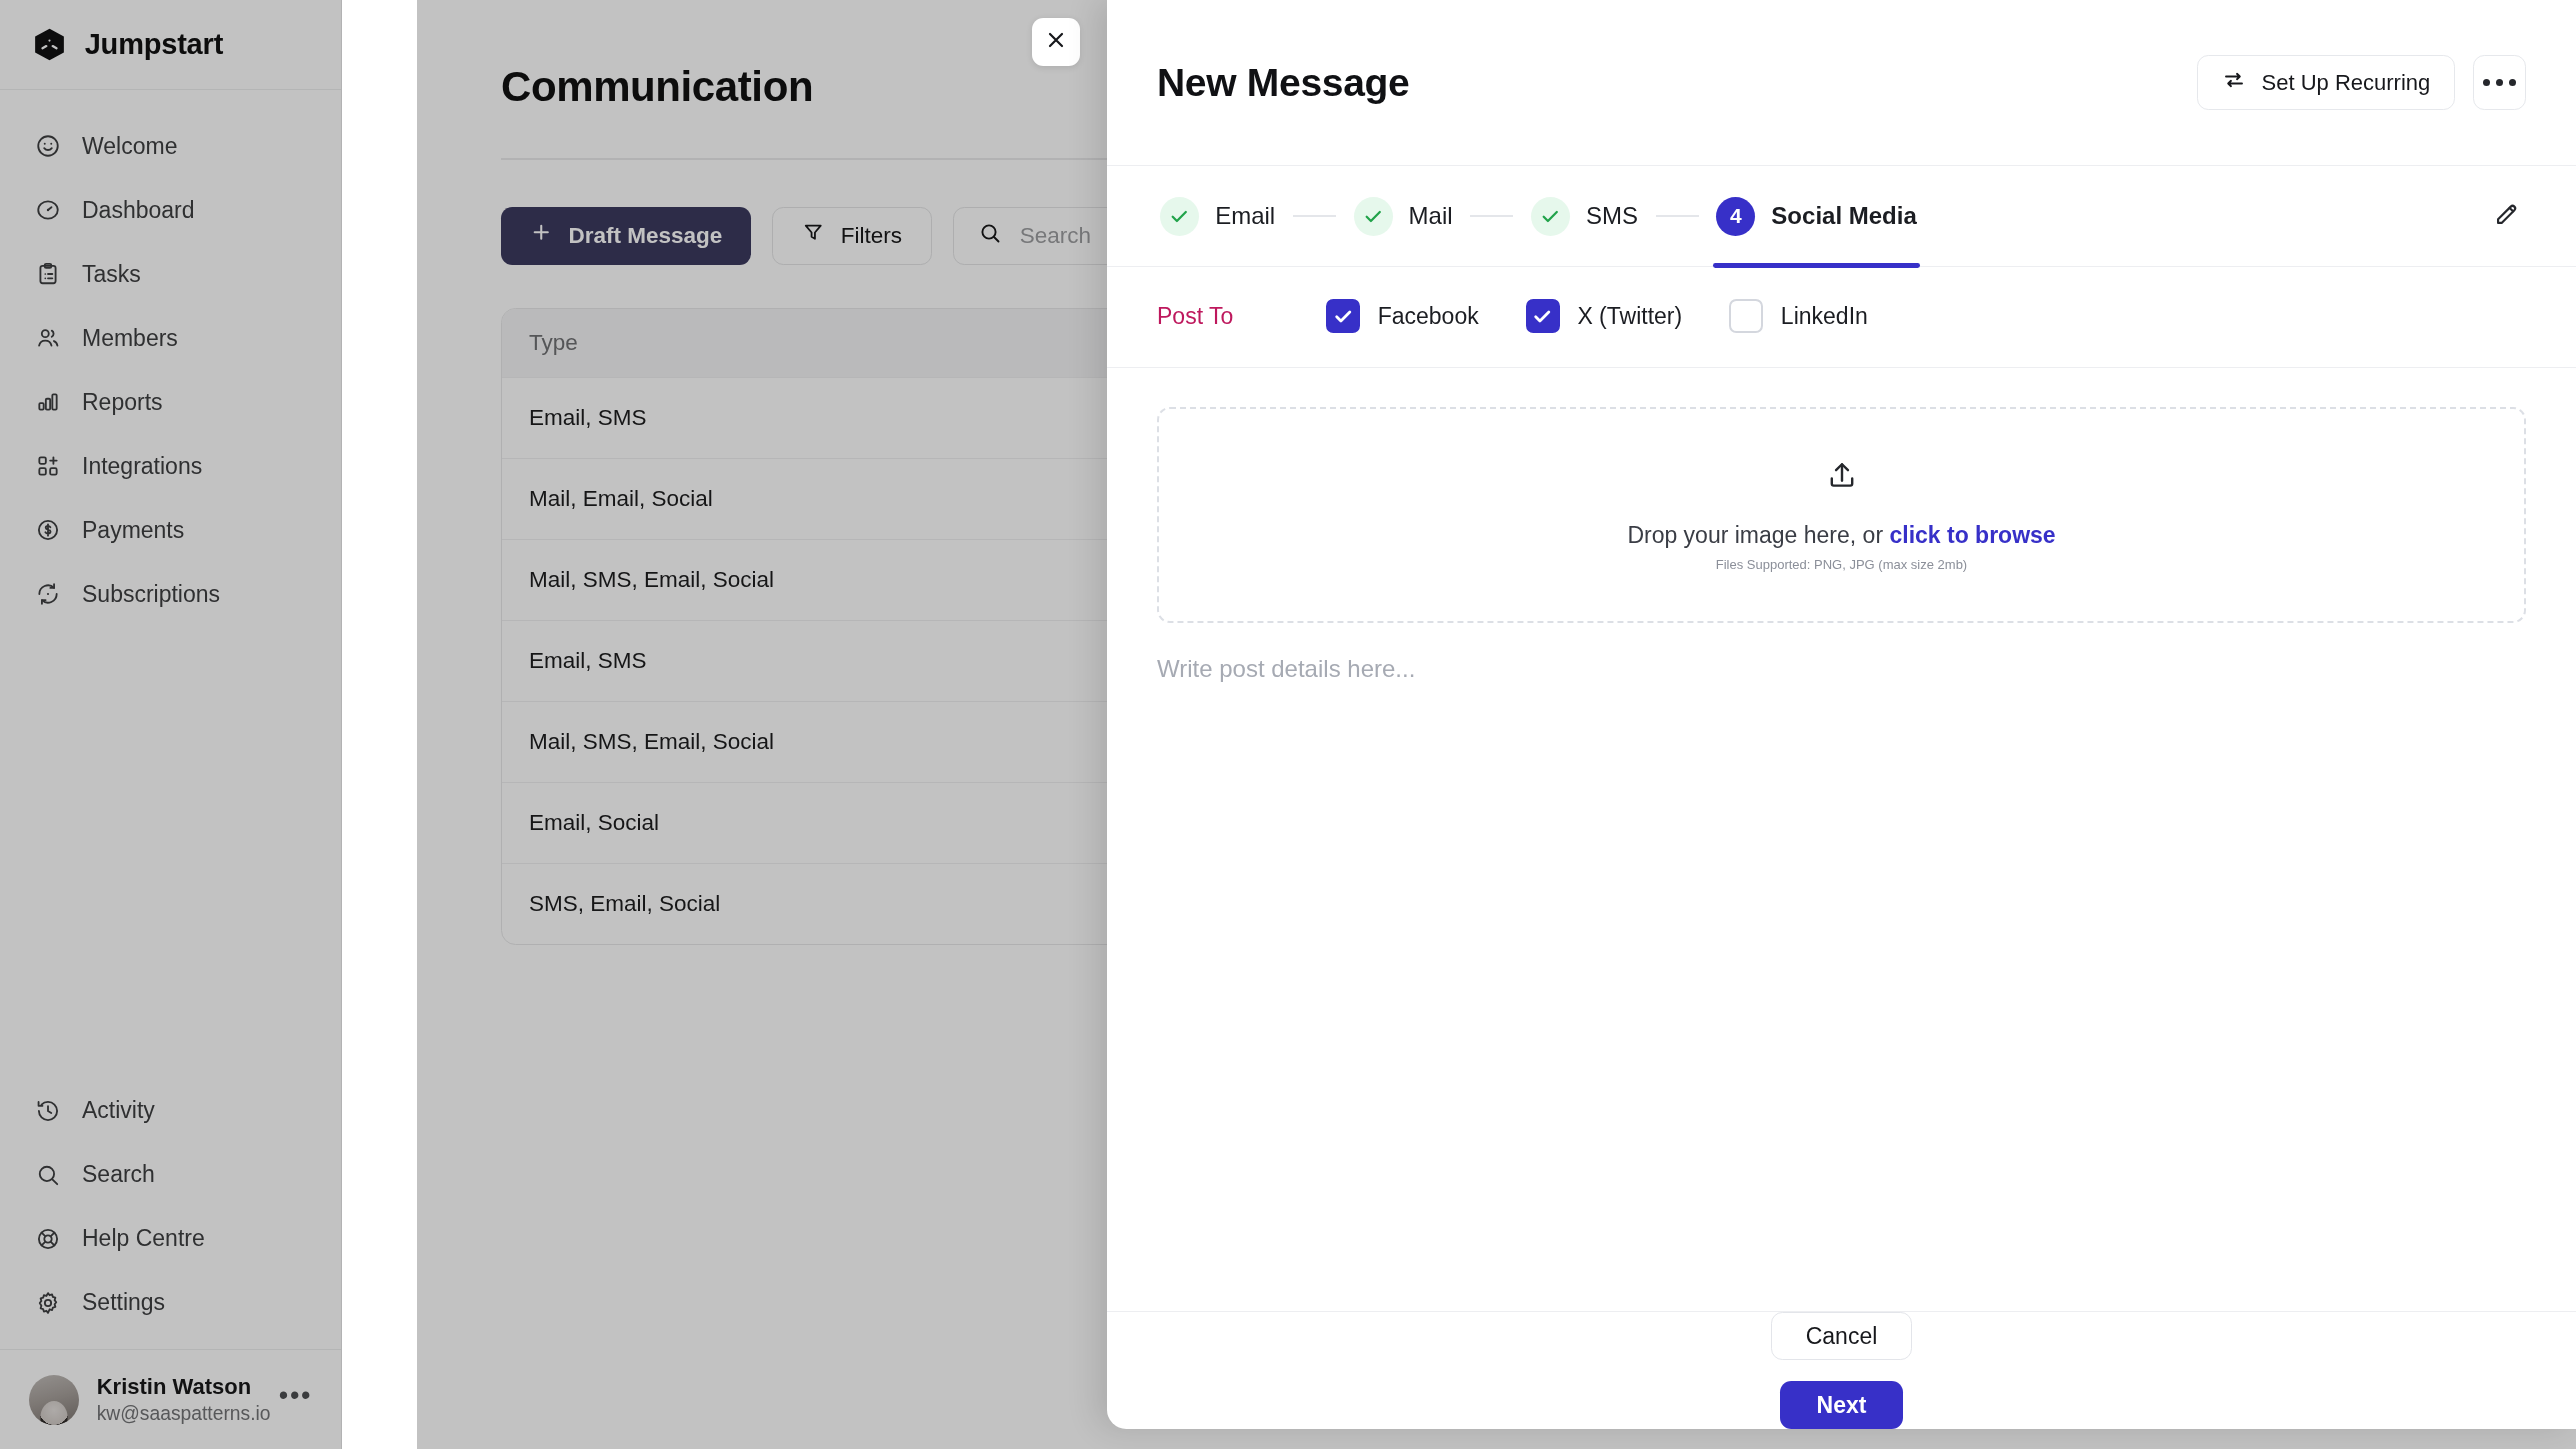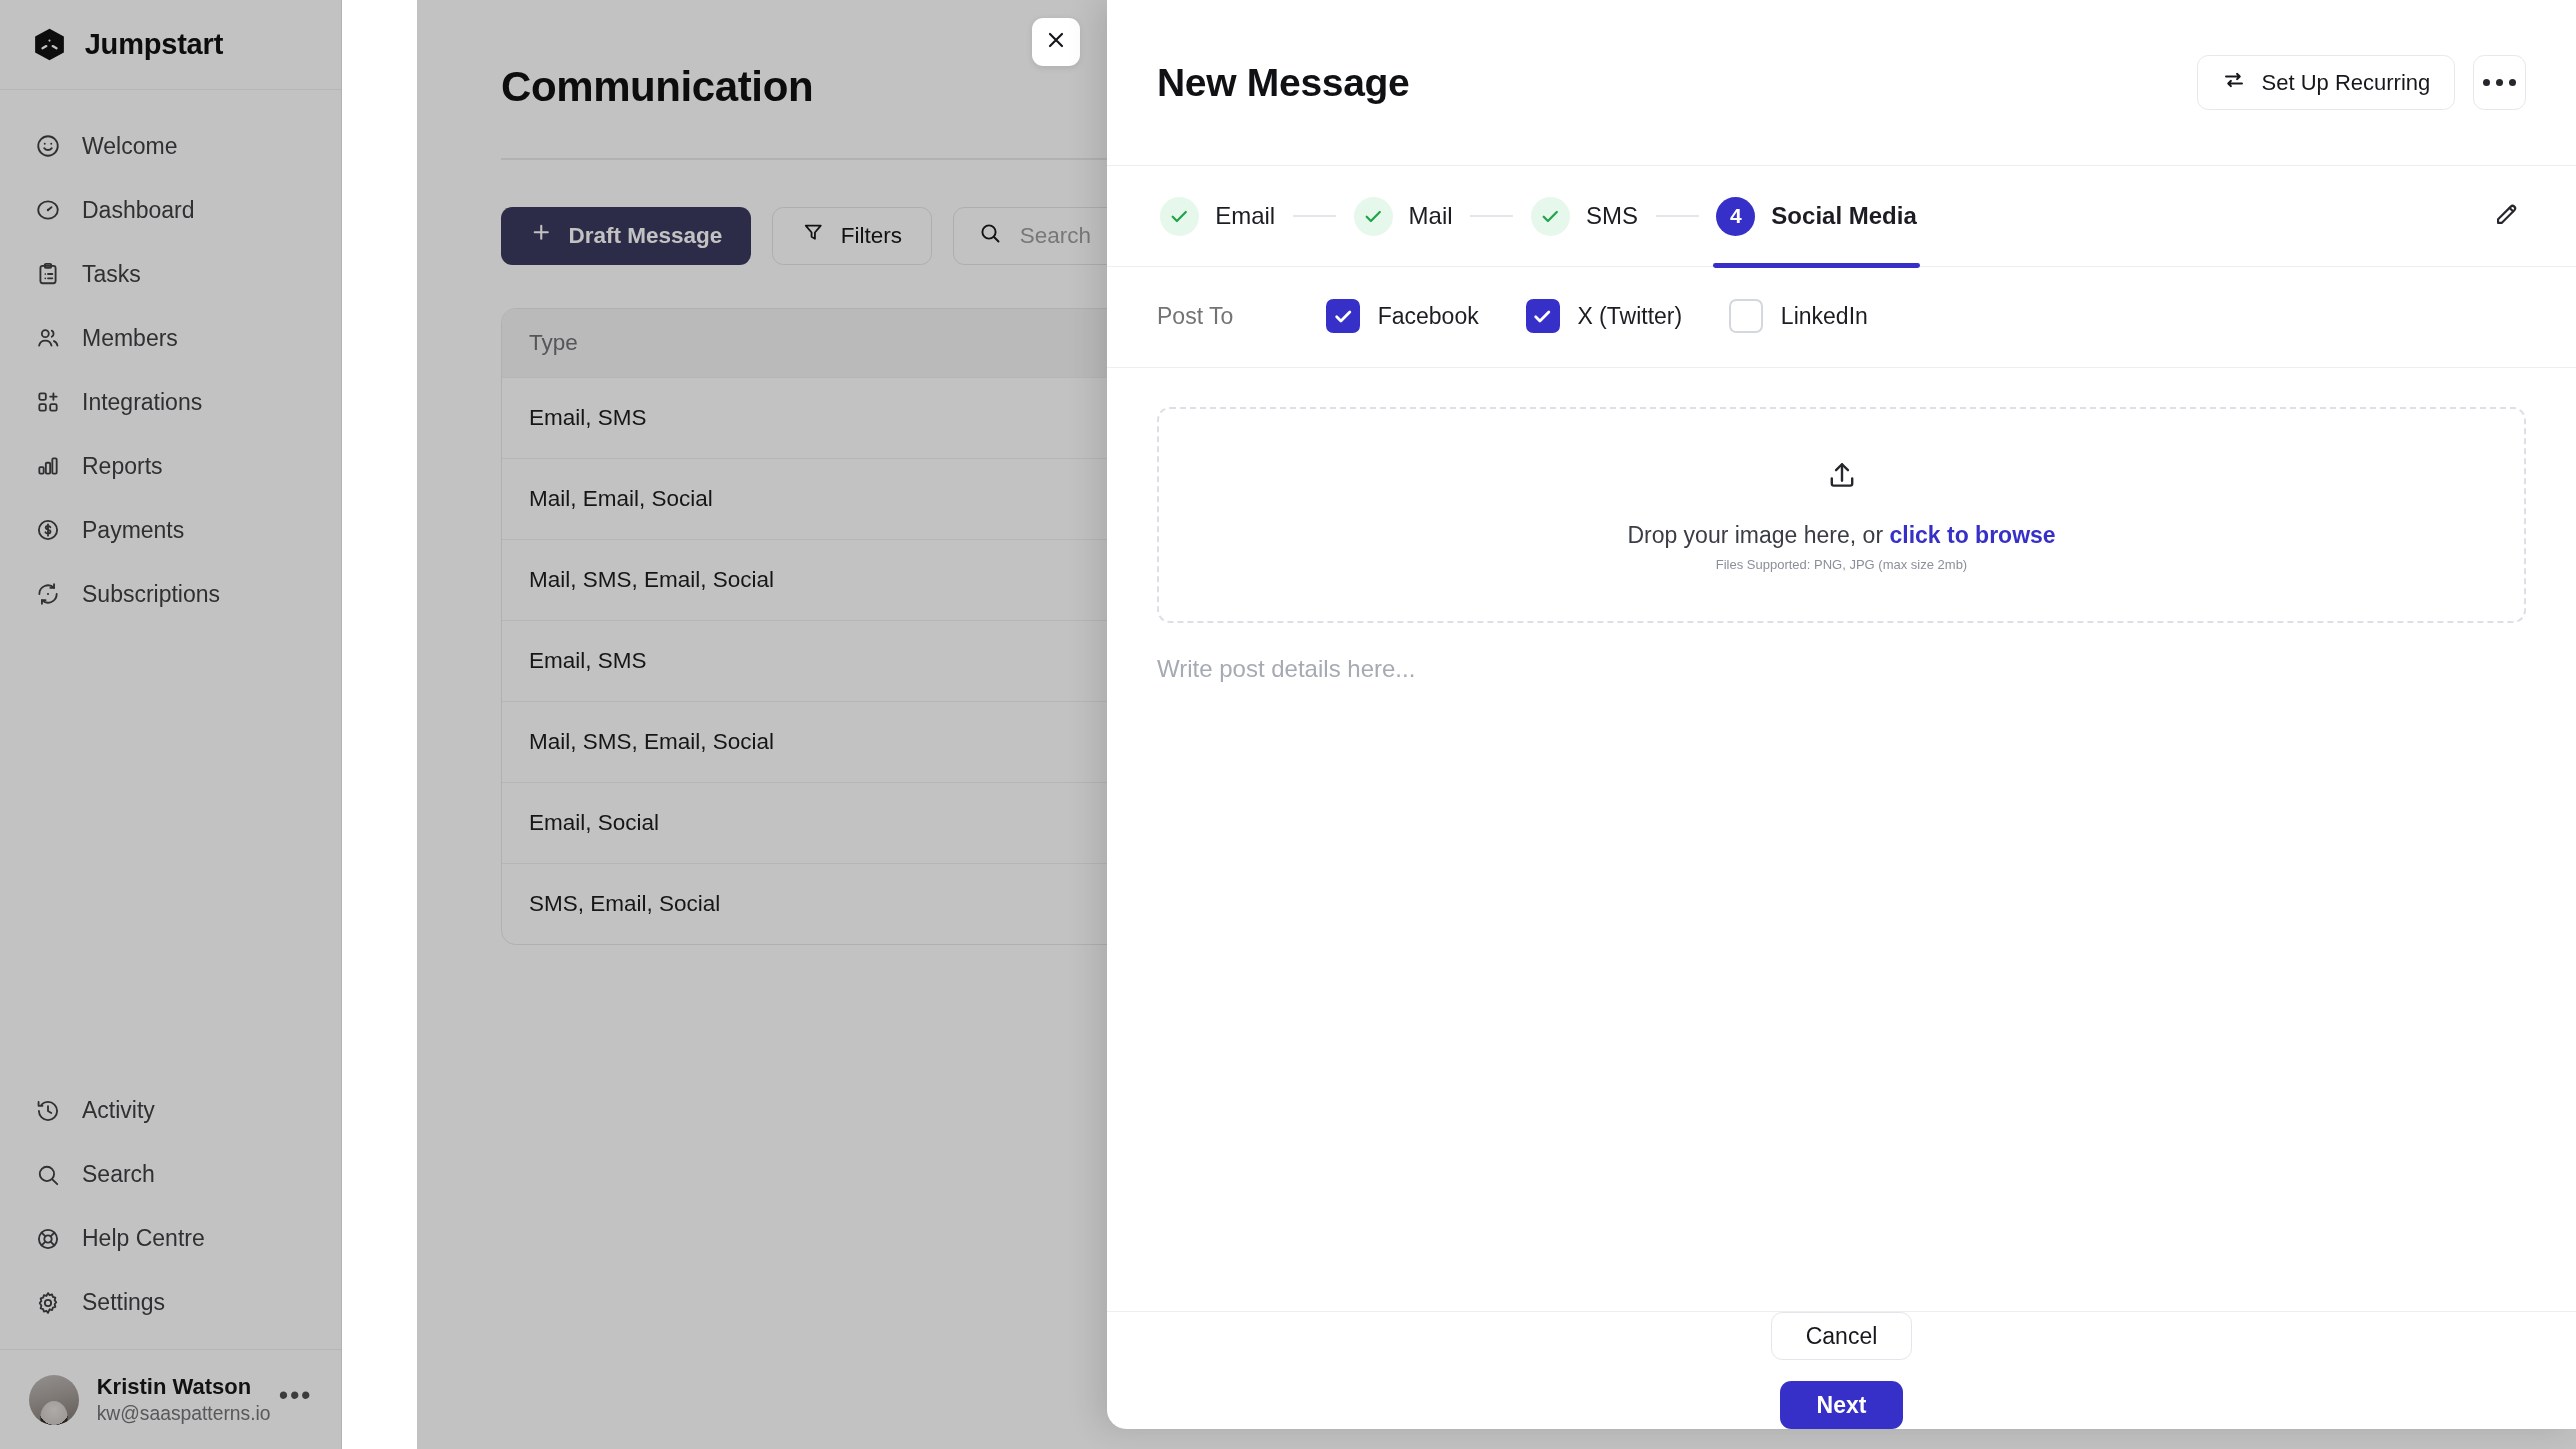--- a/index.html
+++ b/index.html
@@ -157,21 +157,21 @@
     height: 4.8px; background: #3730c8; border-radius: 2.4px;
   }
   .step-connector { width: 43px; height: 2.4px; background: #e4e6ea; margin: 0 14.5px; flex: none; }
   .edit-btn { background: none; border: none; cursor: pointer; padding: 6.4px; display:flex; }
 
   
   .post-to-row {
     display: flex; align-items: center; padding: 32px 50px 34px;
     border-bottom: 1.6px solid #edeef1;
   }
-  .post-to-label { font-size: 23px; color: #737373; width: 169px; flex: none; }
+  .post-to-label { font-size: 23px; color: #be185d; width: 169px; flex: none; }
   .check-opt { display: flex; align-items: center; gap: 17.7px; margin-right: 47px; cursor: pointer; }
   .cbox {
     width: 34px; height: 34px; border-radius: 7.2px; flex: none;
     border: 2.4px solid #d4d7de; background: #fff;
     display: flex; align-items: center; justify-content: center;
   }
   .cbox.on { background: #3730c8; border-color: #3730c8; }
   .check-label { font-size: 23px; color: #1b1d22; white-space: nowrap; }
 
   
@@ -272,38 +272,38 @@
                 <path d="M3.8 19c.6-3 2.9-4.6 5.7-4.6S14.6 16 15.2 19" stroke-linecap="round"></path>
               <path d="M15.5 5.2a3.2 3.2 0 010 5.6M17.5 14.8c1.8.7 2.9 2.2 3.2 4.2" stroke-linecap="round"></path>
             </svg>
           </span>
           <span>Members</span>
         </div>
 
         <div class="nav-item">
           <span class="ico">
             <svg viewBox="0 0 24 24" width="26" height="26" fill="none" stroke="#3b3f48" stroke-width="1.7">
+              <rect x="4" y="13" width="4" height="6" rx="1"></rect>
+                <rect x="10" y="9" width="4" height="10" rx="1"></rect>
+              <rect x="16" y="5" width="4" height="14" rx="1"></rect>
+            </svg>
+          </span>
+          <span>Reports</span>
+        </div>
+
+        <div class="nav-item">
+          <span class="ico">
+            <svg viewBox="0 0 24 24" width="26" height="26" fill="none" stroke="#3b3f48" stroke-width="1.7">
               <rect x="4" y="4" width="6" height="6" rx="1.4"></rect>
                 <rect x="4" y="14" width="6" height="6" rx="1.4"></rect>
               <rect x="14" y="14" width="6" height="6" rx="1.4"></rect>
               <path d="M17 4v6M14 7h6" stroke-linecap="round"></path>
             </svg>
           </span>
           <span>Integrations</span>
-        </div>
-
-        <div class="nav-item">
-          <span class="ico">
-            <svg viewBox="0 0 24 24" width="26" height="26" fill="none" stroke="#3b3f48" stroke-width="1.7">
-              <rect x="4" y="13" width="4" height="6" rx="1"></rect>
-                <rect x="10" y="9" width="4" height="10" rx="1"></rect>
-              <rect x="16" y="5" width="4" height="14" rx="1"></rect>
-            </svg>
-          </span>
-          <span>Reports</span>
         </div>
 
 
         <div class="nav-item">
           <span class="ico">
             <svg viewBox="0 0 24 24" width="26" height="26" fill="none" stroke="#3b3f48" stroke-width="1.7">
               <circle cx="12" cy="12" r="8.4"></circle>
               <path d="M14.2 9.4c-.5-.8-1.3-1.2-2.2-1.2-1.2 0-2.1.7-2.1 1.7 0 2.3 4.4 1.1 4.4 3.5 0 1.1-1 1.8-2.3 1.8-1 0-1.9-.4-2.4-1.2M12 6.8v10.4" stroke-linecap="round"></path>
             </svg>
           </span>

